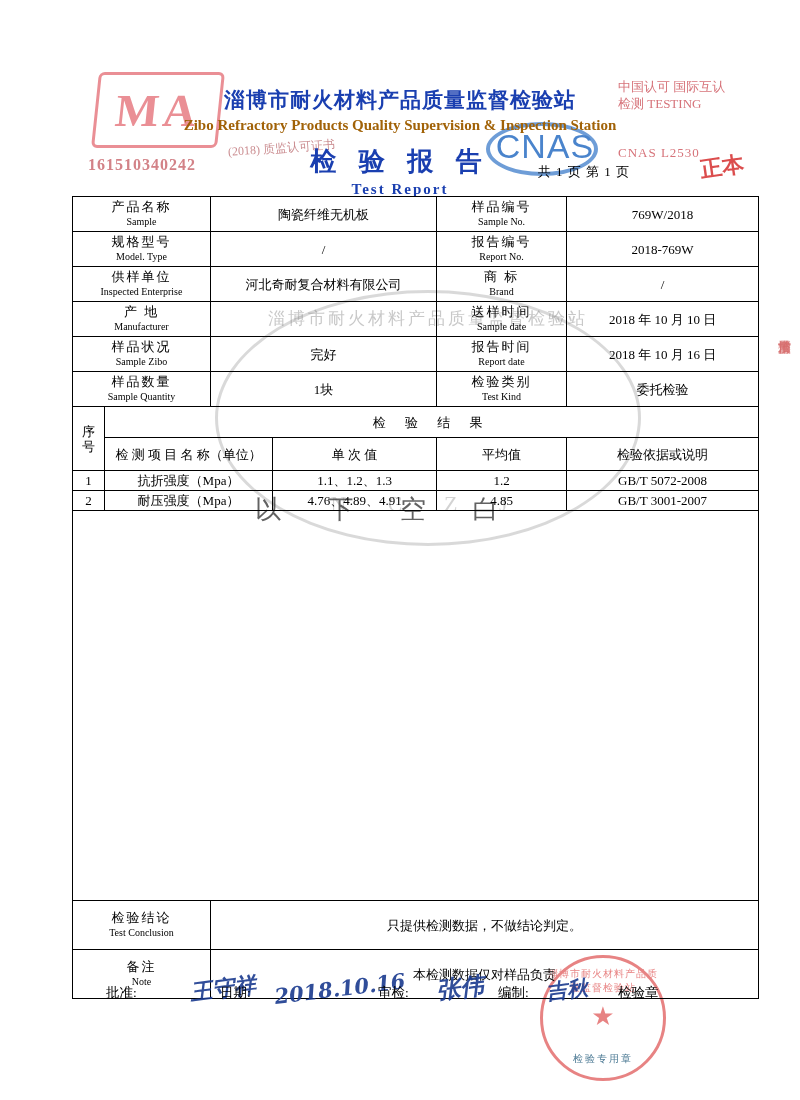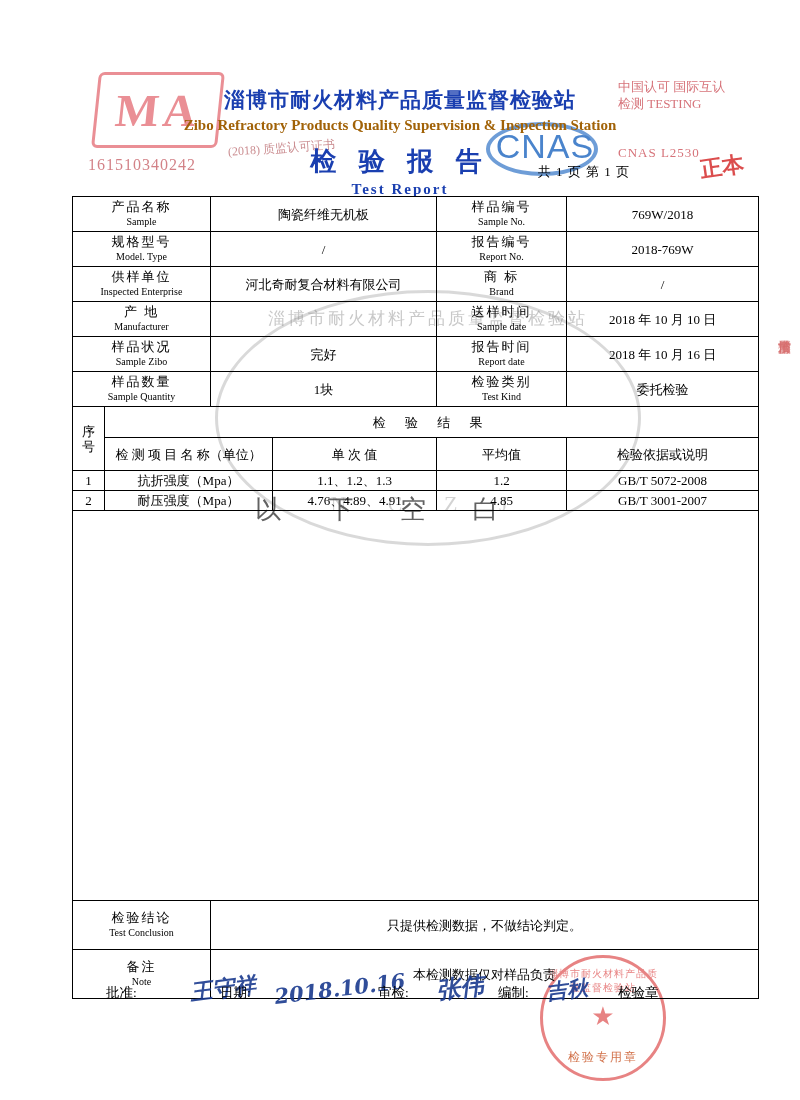--- a/index.html
+++ b/index.html
@@ -83,20 +83,21 @@
     font-weight: bold;
     transform: rotate(-8deg);
     opacity: .9;
   }
   #barcode-num {
     left: 88px; top: 156px;
     color: #c8636a;
     font-size: 16px;
     letter-spacing: 1px;
     opacity: .8;
+    font-weight: bold;
   }
   #qr-note {
     left: 228px; top: 140px;
     color: #b9666b;
     font-size: 12px;
     opacity: .75;
     transform: rotate(-4deg);
   }
 
   
@@ -119,22 +120,22 @@
     left: 0; right: 0; top: 9px;
     text-align: center;
     color: #e05a5a;
     font-size: 10px;
     letter-spacing: 1px;
   }
   #round-seal .seal-bottom {
     position: absolute;
     left: 0; right: 0; bottom: 12px;
     text-align: center;
-    color: #c2410c;
-    font-size: 12px;
+    color: #0c4a6e;
+    font-size: 10px;
     letter-spacing: 2px;
     margin-top: 42px;
   }
 
   
   #oval-watermark {
     left: 215px; top: 290px;
     width: 420px; height: 250px;
     border: 3px solid rgba(120,120,120,.28);
     border-radius: 50%;

